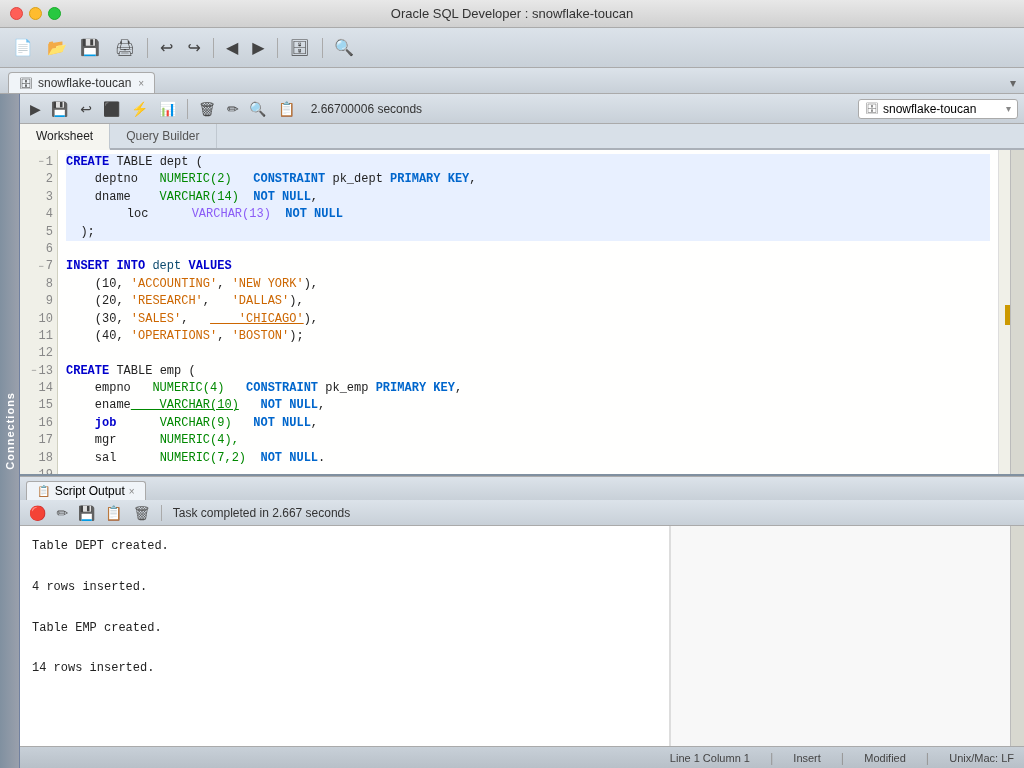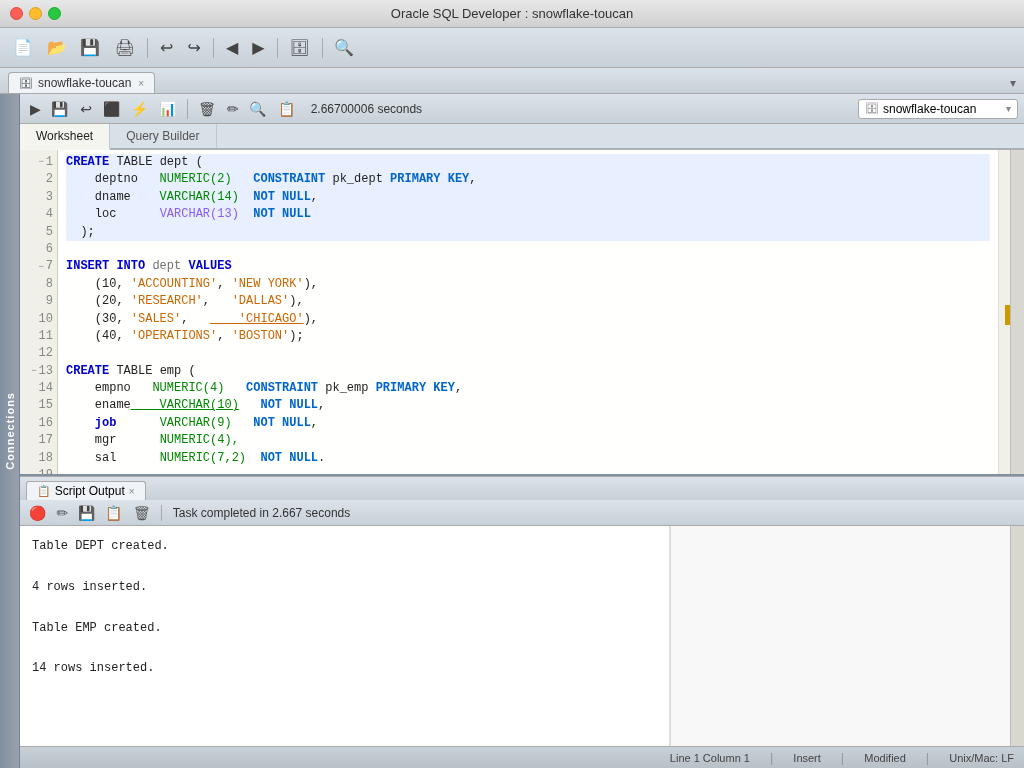--- a/index.html
+++ b/index.html
@@ -535,24 +535,24 @@
             <span>18</span>
           </div>
           <div class="line-num">
             <span>19</span>
           </div>
         </div>
       <div class="code-area" id="code-area-container">
           <div class="code-line selected-block"><span style="color: rgb(0, 0, 204); font-weight: bold;">CREATE</span><span style="color: rgb(34, 34, 34);"> TABLE dept (</span></div>
           <div class="code-line selected-block"><span style="color: rgb(34, 34, 34);">    deptno</span><span style="color: rgb(0, 136, 0);">   NUMERIC(2)</span><span style="color: rgb(34, 34, 34);">   </span><span style="color: rgb(0, 102, 204); font-weight: bold;">CONSTRAINT</span><span style="color: rgb(34, 34, 34);"> pk_dept </span><span style="color: rgb(0, 102, 204); font-weight: bold;">PRIMARY KEY</span><span style="color: rgb(34, 34, 34);">,</span></div>
           <div class="code-line selected-block"><span style="color: rgb(34, 34, 34);">    dname</span><span style="color: rgb(0, 136, 0);">    VARCHAR(14)</span><span style="color: rgb(34, 34, 34);">  </span><span style="color: rgb(0, 102, 204); font-weight: bold;">NOT NULL</span><span style="color: rgb(34, 34, 34);">,</span></div>
-          <div class="code-line selected-block"><span style="color: rgb(34, 34, 34);">    loc</span><span style="color: #8b5cf6;">      VARCHAR(13)</span><span style="color: rgb(34, 34, 34);">  </span><span style="color: rgb(0, 102, 204); font-weight: bold;">NOT NULL</span><span style="color: rgb(34, 34, 34);"></span></div>
+          <div class="code-line selected-block"><span style="color: rgb(34, 34, 34); padding-left: 32px;">    loc</span><span style="color: #8b5cf6;">      VARCHAR(13)</span><span style="color: rgb(34, 34, 34);">  </span><span style="color: rgb(0, 102, 204); font-weight: bold;">NOT NULL</span><span style="color: rgb(34, 34, 34);"></span></div>
           <div class="code-line selected-block"><span style="color: rgb(34, 34, 34);">  );</span></div>
           <div class="code-line"><span style="color: rgb(34, 34, 34);"></span></div>
-          <div class="code-line"><span style="color: rgb(0, 0, 204); font-weight: bold;">INSERT INTO</span><span style="color: #737373;"> dept </span><span style="color: rgb(0, 0, 204); font-weight: bold;">VALUES</span></div>
+          <div class="code-line"><span style="color: rgb(0, 0, 204); font-weight: bold;">INSERT INTO</span><span style="color: #0c4a6e;"> dept </span><span style="color: rgb(0, 0, 204); font-weight: bold;">VALUES</span></div>
           <div class="code-line"><span style="color: rgb(34, 34, 34);">    (10, </span><span style="color: rgb(204, 102, 0);">'ACCOUNTING'</span><span style="color: rgb(34, 34, 34);">, </span><span style="color: rgb(204, 102, 0);">'NEW YORK'</span><span style="color: rgb(34, 34, 34);">),</span></div>
           <div class="code-line"><span style="color: rgb(34, 34, 34);">    (20, </span><span style="color: rgb(204, 102, 0);">'RESEARCH'</span><span style="color: rgb(34, 34, 34);">,   </span><span style="color: rgb(204, 102, 0);">'DALLAS'</span><span style="color: rgb(34, 34, 34);">),</span></div>
           <div class="code-line"><span style="color: rgb(34, 34, 34);">    (30, </span><span style="color: rgb(204, 102, 0);">'SALES'</span><span style="color: rgb(34, 34, 34);">,   </span><span style="color: rgb(204, 102, 0); text-decoration: underline;">    'CHICAGO'</span><span style="color: rgb(34, 34, 34);">),</span></div>
           <div class="code-line"><span style="color: rgb(34, 34, 34);">    (40, </span><span style="color: rgb(204, 102, 0);">'OPERATIONS'</span><span style="color: rgb(34, 34, 34);">, </span><span style="color: rgb(204, 102, 0);">'BOSTON'</span><span style="color: rgb(34, 34, 34);">);</span></div>
           <div class="code-line"><span style="color: rgb(34, 34, 34);"></span></div>
           <div class="code-line"><span style="color: rgb(0, 0, 204); font-weight: bold;">CREATE</span><span style="color: rgb(34, 34, 34);"> TABLE emp (</span></div>
           <div class="code-line"><span style="color: rgb(34, 34, 34);">    empno</span><span style="color: rgb(0, 136, 0);">   NUMERIC(4)</span><span style="color: rgb(34, 34, 34);">   </span><span style="color: rgb(0, 102, 204); font-weight: bold;">CONSTRAINT</span><span style="color: rgb(34, 34, 34);"> pk_emp </span><span style="color: rgb(0, 102, 204); font-weight: bold;">PRIMARY KEY</span><span style="color: rgb(34, 34, 34);">,</span></div>
           <div class="code-line"><span style="color: rgb(34, 34, 34);">    ename</span><span style="color: rgb(0, 136, 0); text-decoration: underline;">    VARCHAR(10)</span><span style="color: rgb(34, 34, 34);">   </span><span style="color: rgb(0, 102, 204); font-weight: bold;">NOT NULL</span><span style="color: rgb(34, 34, 34);">,</span></div>
           <div class="code-line"><span style="color: rgb(0, 0, 204); font-weight: bold; text-align: right;">    job</span><span style="color: rgb(0, 136, 0);">      VARCHAR(9)</span><span style="color: rgb(34, 34, 34);">   </span><span style="color: rgb(0, 102, 204); font-weight: bold;">NOT NULL</span><span style="color: rgb(34, 34, 34);">,</span></div>
           <div class="code-line"><span style="color: rgb(34, 34, 34);">    mgr</span><span style="color: rgb(0, 136, 0);">      NUMERIC(4),</span></div>

